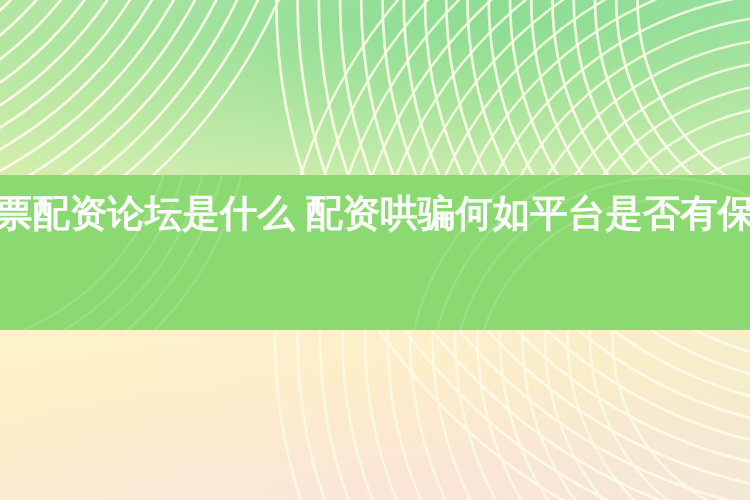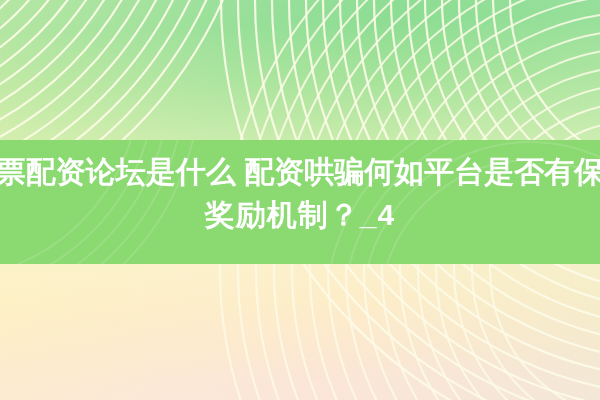--- a/index.html
+++ b/index.html
@@ -190,16 +190,15 @@
           <circle cx="530" cy="170" r="168"></circle>
           <circle cx="530" cy="170" r="186"></circle>
           <circle cx="530" cy="170" r="204"></circle>
         </g>
       </svg>
     </div>
   </div>
 
   <div class="title-text">
     <span class="title-line title-line-1">股票配资论坛是什么 配资哄骗何如平台是否有保举</span>
-    <span class="title-line title-line-2">奖励机制？_4</span>
   </div>
 
 </div>
 
 </body></html>

